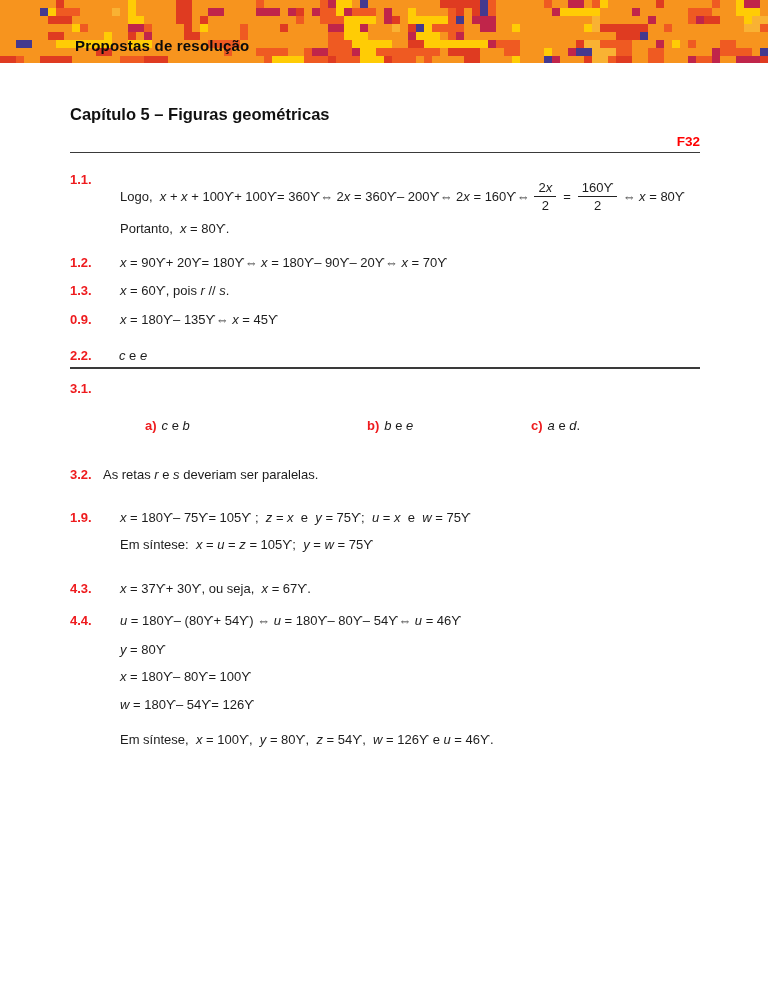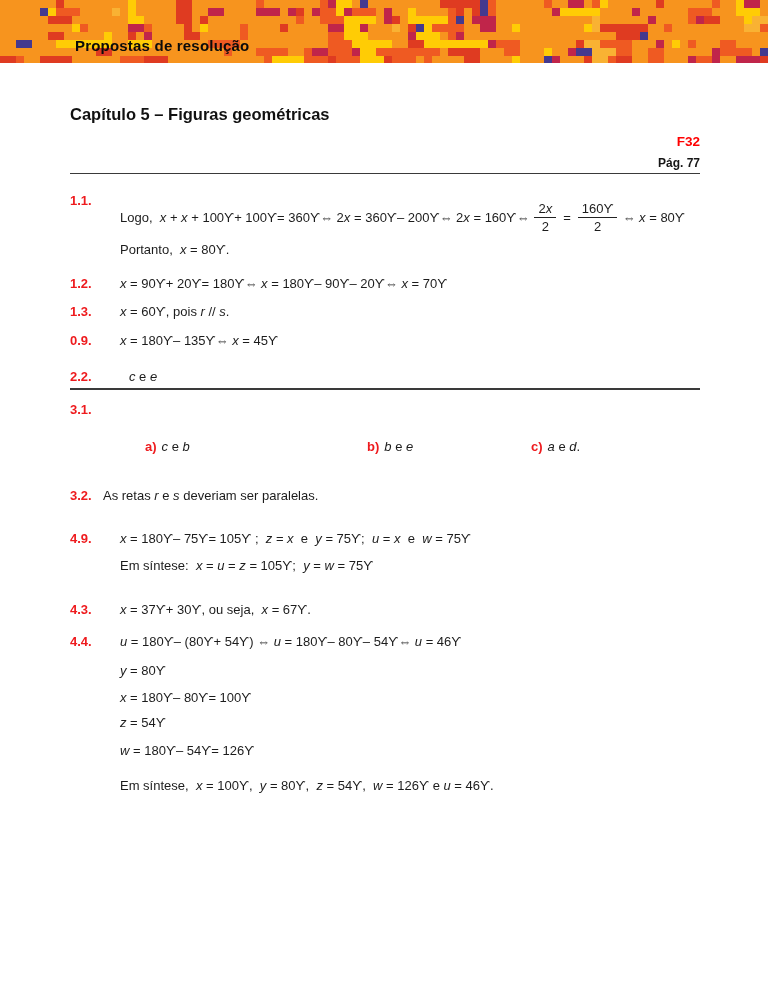--- a/index.html
+++ b/index.html
@@ -35,21 +35,21 @@
   .t i{font-style:italic;}
 
   .eqline{display:flex;align-items:center;white-space:nowrap;margin-top:8px;font-size:13px;color:var(--text);}
   .frac{display:inline-flex;flex-direction:column;align-items:center;margin:0 5px;line-height:15px;}
   .fn{border-bottom:1.4px solid #222;padding:0 4px 1px;}
   .fd{padding-top:1px;}
   .feq{margin:0 2px;}
 
   .exrow{display:flex;}
   .exrow .col1{flex:0 0 326px;width:326px;display:flex;}
-  .exrow .col2{display:flex;gap:10px;}
+  .exrow .col2{display:flex;}
   .exrow .col2 .num{flex-basis:49px;width:49px;}
 
   .optrow{display:flex;padding-left:75px;}
   .opt{display:flex;align-items:baseline;}
   .opt .t{white-space:nowrap;}
   .optw1{width:222px;}
   .optw2{width:164px;}
 
   
   .footer{position:absolute;left:70px;right:68px;top:928px;border-top:1px solid #6f6f6f;padding-top:3px;text-align:right;font-size:11.5px;line-height:14.5px;color:#1a1a1a;}
@@ -831,21 +831,20 @@
         <span style="background: rgb(192, 37, 74);"></span>
         <span style="background: rgb(223, 59, 33);"></span>
       </div>
     <div class="band-title">Propostas de resolução</div>
   </header>
 
   <main class="content">
 
     <h1 class="chapter-title">Capítulo 5 – Figuras geométricas</h1>
     <div class="code">F32</div>
-    <div class="pright pref77">Pág. 77</div>
     <hr class="rule">
 
     <section class="ex" style="margin-top:19px">
       <span class="num">1.1.</span>
       <div class="bd">
         <p class="eqline">
           <span>Logo,&nbsp; <i>x</i> + <i>x</i> + 100ϒ+ 100ϒ= 360ϒ⇔ 2<i>x</i> = 360ϒ– 200ϒ⇔ 2<i>x</i> = 160ϒ⇔</span>
           <span class="frac">
               <span class="fn">2<i>x</i></span>
               <span class="fd">2</span>
@@ -913,41 +912,40 @@
 
     <section class="ex tight" style="margin-top:34px">
       <span class="num">3.2.</span>
       <div class="bd">
           <p class="t">As retas <i>r</i> e <i>s</i> deveriam ser paralelas.</p>
         </div>
     </section>
 
 
     <section class="ex" style="margin-top:28px">
-      <span class="num">4.9.</span>
+      <span class="num">1.9.</span>
       <div class="bd">
         <p class="t"><i>x</i> = 180ϒ– 75ϒ= 105ϒ ;&nbsp; <i>z</i> = <i>x</i>&nbsp; e&nbsp; <i>y</i> = 75ϒ;&nbsp; <i>u</i> = <i>x</i>&nbsp; e&nbsp; <i>w</i> = 75ϒ</p>
         <p class="t" style="margin-top:12px">Em síntese:&nbsp; <i>x</i> = <i>u</i> = <i>z</i> = 105ϒ;&nbsp; <i>y</i> = <i>w</i> = 75ϒ</p>
       </div>
     </section>
 
     <section class="ex" style="margin-top:29px">
       <span class="num">4.3.</span>
       <div class="bd">
           <p class="t"><i>x</i> = 37ϒ+ 30ϒ, ou seja,&nbsp; <i>x</i> = 67ϒ.</p>
         </div>
     </section>
 
     <section class="ex" style="margin-top:17px">
       <span class="num">4.4.</span>
       <div class="bd">
         <p class="t"><i>u</i> = 180ϒ– (80ϒ+ 54ϒ) ⇔ <i>u</i> = 180ϒ– 80ϒ– 54ϒ⇔ <i>u</i> = 46ϒ</p>
         <p class="t" style="margin-top:14px"><i>y</i> = 80ϒ</p>
         <p class="t" style="margin-top:12px"><i>x</i> = 180ϒ– 80ϒ= 100ϒ</p>
-        <p class="t" style="margin-top:10px"><i>z</i> = 54ϒ</p>
         <p class="t" style="margin-top:13px"><i>w</i> = 180ϒ– 54ϒ= 126ϒ</p>
         <p class="t" style="margin-top:20px">Em síntese,&nbsp; <i>x</i> = 100ϒ,&nbsp; <i>y</i> = 80ϒ,&nbsp; <i>z</i> = 54ϒ,&nbsp; <i>w</i> = 126ϒ e <i>u</i> = 46ϒ.</p>
       </div>
     </section>
 
   </main>
 
 
 </div>
 

